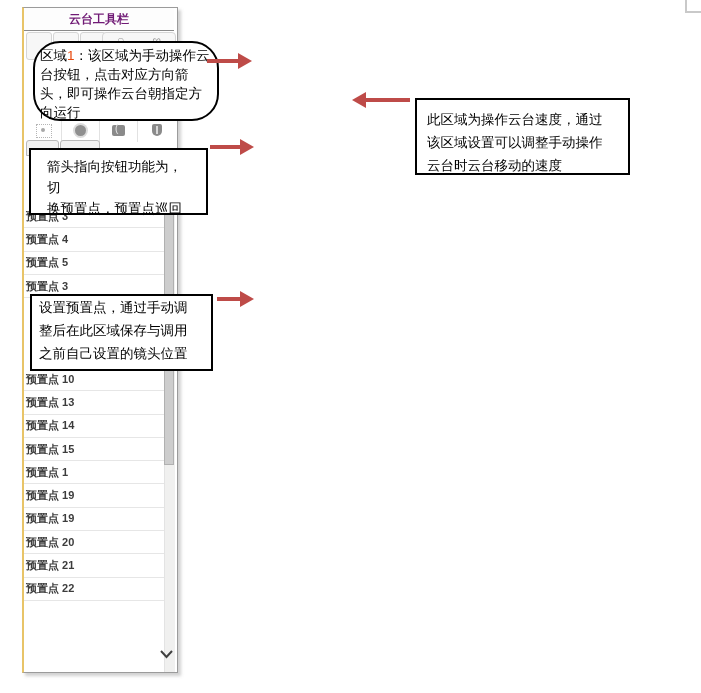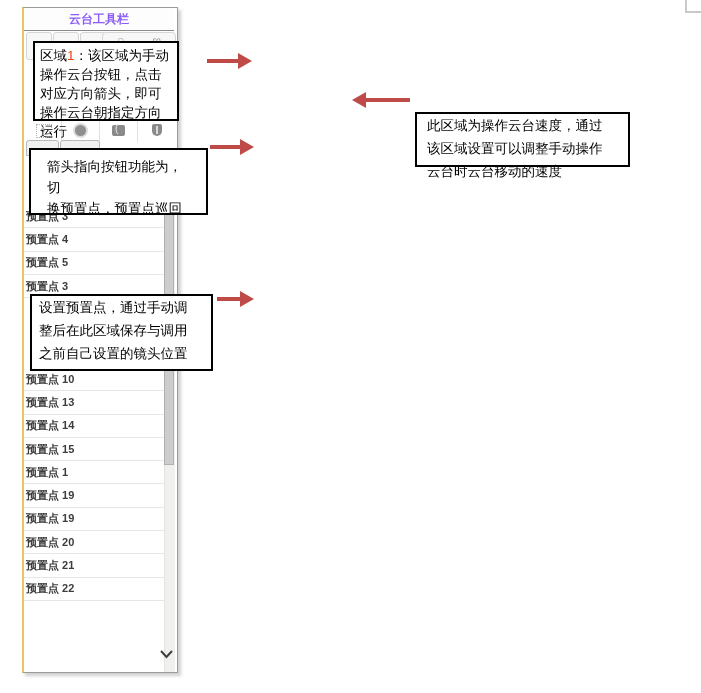--- a/index.html
+++ b/index.html
@@ -7,21 +7,21 @@
           font-family:"Liberation Sans","DejaVu Sans",sans-serif;}
 
   
   .panel{position:absolute;left:22px;top:7px;width:153px;height:664px;background:#ffffff;
          border:1px solid #9b9b9b;border-left:2px solid #e8c468;
          box-shadow:3px 3px 3px rgba(120,120,120,.35);}
   .panel-inner{position:absolute;left:0;top:0;right:0;bottom:0;}
 
   .title-bar{position:absolute;left:0;top:0;width:150px;height:22px;border-bottom:1px solid #8a8a8a;
              display:flex;align-items:center;justify-content:center;
-             font-size:12px;font-weight:bold;color:#8b5cf6;background:#fdfdfd;}
+             font-size:12px;font-weight:bold;color:#701a75;background:#fdfdfd;}
 
   
   .dir-strip{position:absolute;left:2px;top:24px;height:26px;display:flex;gap:1px;}
   .dir-cell{width:24px;height:26px;border:1px solid #d5d5d5;border-radius:3px;background:#f7f7f7;
             color:#b0b0b0;font-size:10px;display:flex;align-items:flex-start;justify-content:center;}
   .dir-group{position:absolute;left:78px;top:24px;width:72px;height:26px;border:1px solid #d5d5d5;
              border-radius:4px;background:#f7f7f7;color:#9a9a9a;font-size:12px;
              display:flex;align-items:flex-start;justify-content:space-around;}
 
   
@@ -56,24 +56,24 @@
   .scroll-track{position:absolute;left:140px;top:197px;width:10px;height:467px;background:#f0f0ef;
                 border-left:1px solid #e3e3e3;}
   .scroll-thumb{position:absolute;left:140px;top:204px;width:10px;height:253px;background:#cdcdcd;
                 border:1px solid #b0b0b0;box-sizing:border-box;}
   .scroll-down{position:absolute;left:134px;top:638px;width:17px;height:16px;display:flex;
                align-items:center;justify-content:center;}
 
   
   .callout{position:absolute;background:#ffffff;border:2px solid #000000;box-sizing:border-box;
            font-size:13.5px;color:#000000;white-space:pre-line;}
-  .co1{left:33px;top:41px;width:146px;height:80px;padding:3px 5px;line-height:19px;white-space:normal;}
+  .co1{left:33px;top:41px;width:186px;height:80px;padding:3px 5px;line-height:19px;white-space:normal;border-radius:27px;}
   .co2{left:29px;top:148px;width:179px;height:67px;padding:6px 16px;line-height:21px;}
   .co3{left:30px;top:294px;width:183px;height:77px;padding:0 7px;line-height:23px;}
-  .co4{left:415px;top:112px;width:215px;height:55px;padding:0 10px;line-height:23px;}
+  .co4{left:415px;top:98px;width:215px;height:77px;padding:8px 10px;line-height:23px;}
   .accent-num{font-weight:normal;}
 
   
   .arrow{position:absolute;}
   .arrow .shaft{position:absolute;height:4px;}
   .arrow .head{position:absolute;width:0;height:0;}
   .head-right{border-top:8px solid transparent;border-bottom:8px solid transparent;border-left:14px solid;}
   .head-left{border-top:8px solid transparent;border-bottom:8px solid transparent;border-right:14px solid;}
 
   

